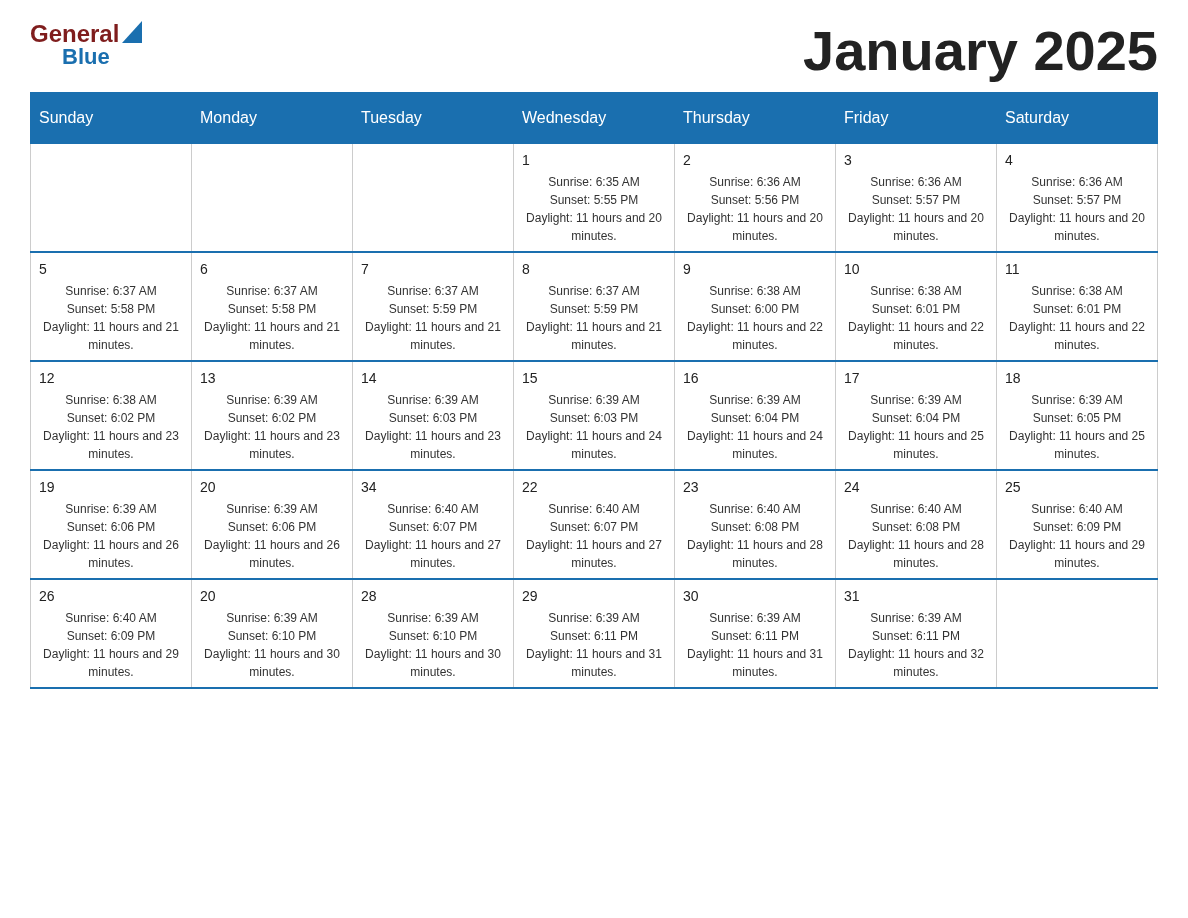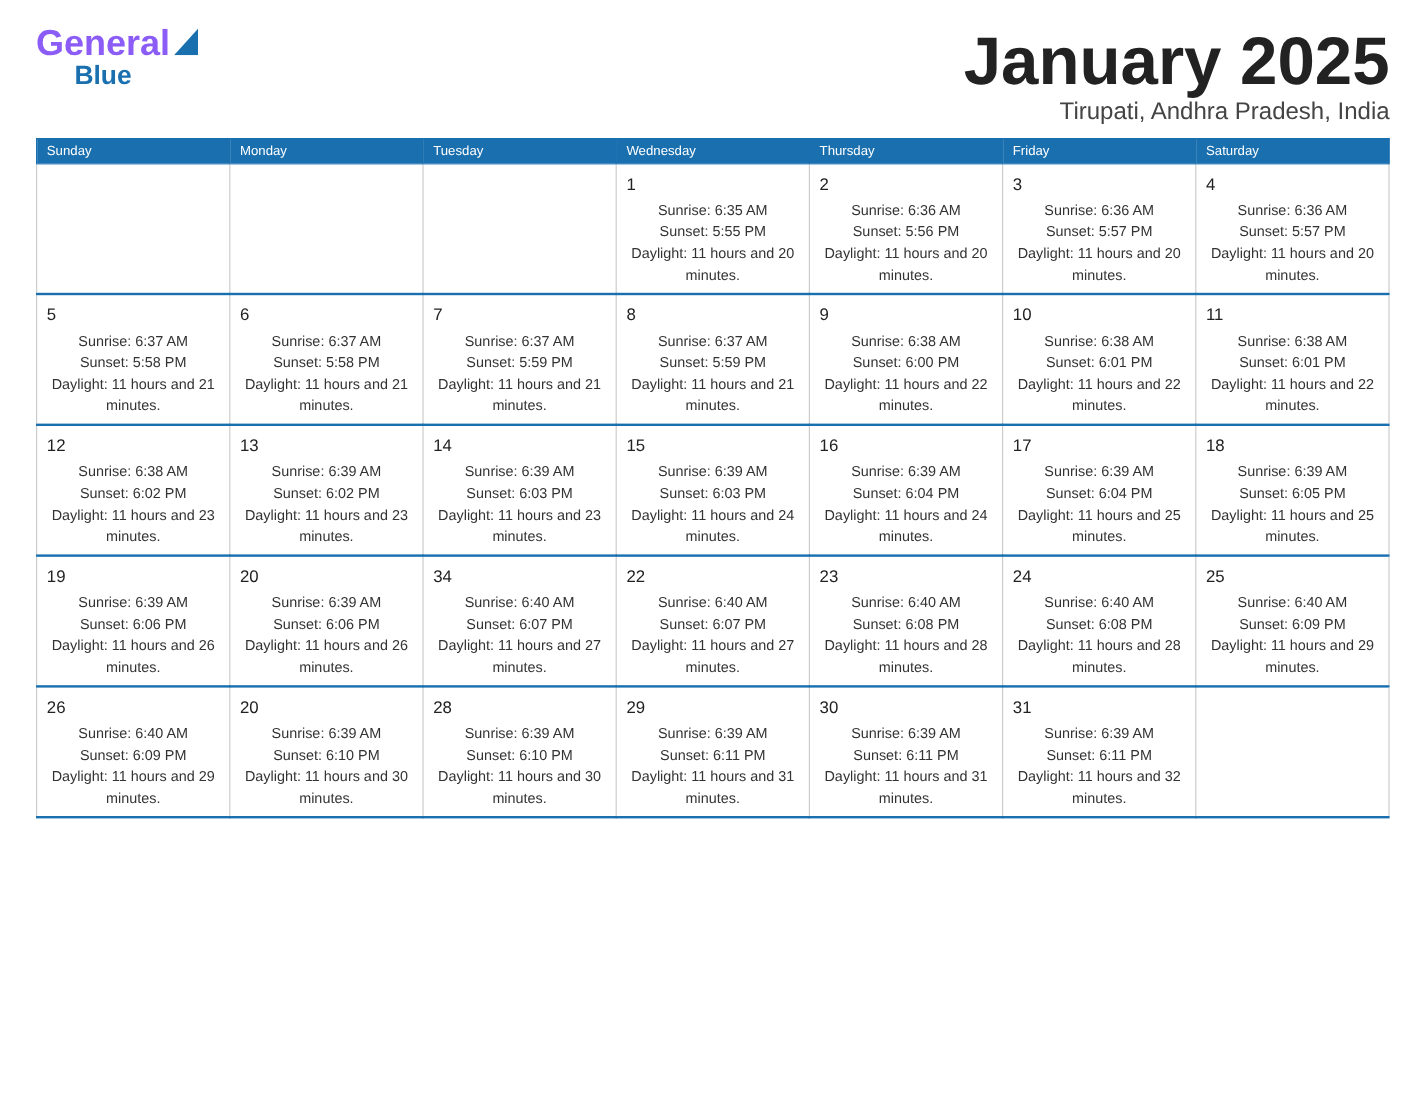--- a/index.html
+++ b/index.html
@@ -16,23 +16,23 @@
       justify-content: space-between;
       align-items: flex-start;
       margin-bottom: 10px;
     }
     .logo {
       display: flex;
       align-items: center;
       gap: 4px;
     }
     .logo-text-general {
-      font-size: 30px;
+      font-size: 24px;
       font-weight: bold;
-      color: #8b5cf6;
+      color: #7f1d1d;
     }
     .logo-text-blue {
       font-size: 22px;
       font-weight: bold;
       color: #1a6faf;
     }
     .title-block {
       text-align: right;
     }
     .title-block h1 {
@@ -47,22 +47,22 @@
       color: #444;
     }
     table {
       width: 100%;
       border-collapse: collapse;
       margin-top: 10px;
     }
     thead tr th {
       background-color: #1a6faf;
       color: #fff;
-      font-size: 11px;
-      padding: 4px 8px;
+      font-size: 16px;
+      padding: 16px 8px;
       text-align: left;
       font-weight: normal;
       border: 1px solid #1a6faf;
     }
     tbody tr td {
       border: 1px solid #ccc;
       vertical-align: top;
       padding: 6px 8px;
       font-size: 12px;
       line-height: 1.5;
@@ -100,21 +100,20 @@
           <svg width="20" height="22" viewBox="0 0 20 22">
             <polygon points="0,22 20,22 20,0" fill="#1a6faf"></polygon>
           </svg>
         </div>
       </div>
       <span class="logo-text-blue" style="margin-top:-4px;margin-left:32px;">Blue</span>
     </div>
   </div>
   <div class="title-block">
     <h1>January 2025</h1>
-    <h2>Tirupati, Andhra Pradesh, India</h2>
   </div>
 </div>
 
 <table>
   <thead>
     <tr>
     <th>Sunday</th>
         <th>Monday</th>
         <th>Tuesday</th>
         <th>Wednesday</th>

